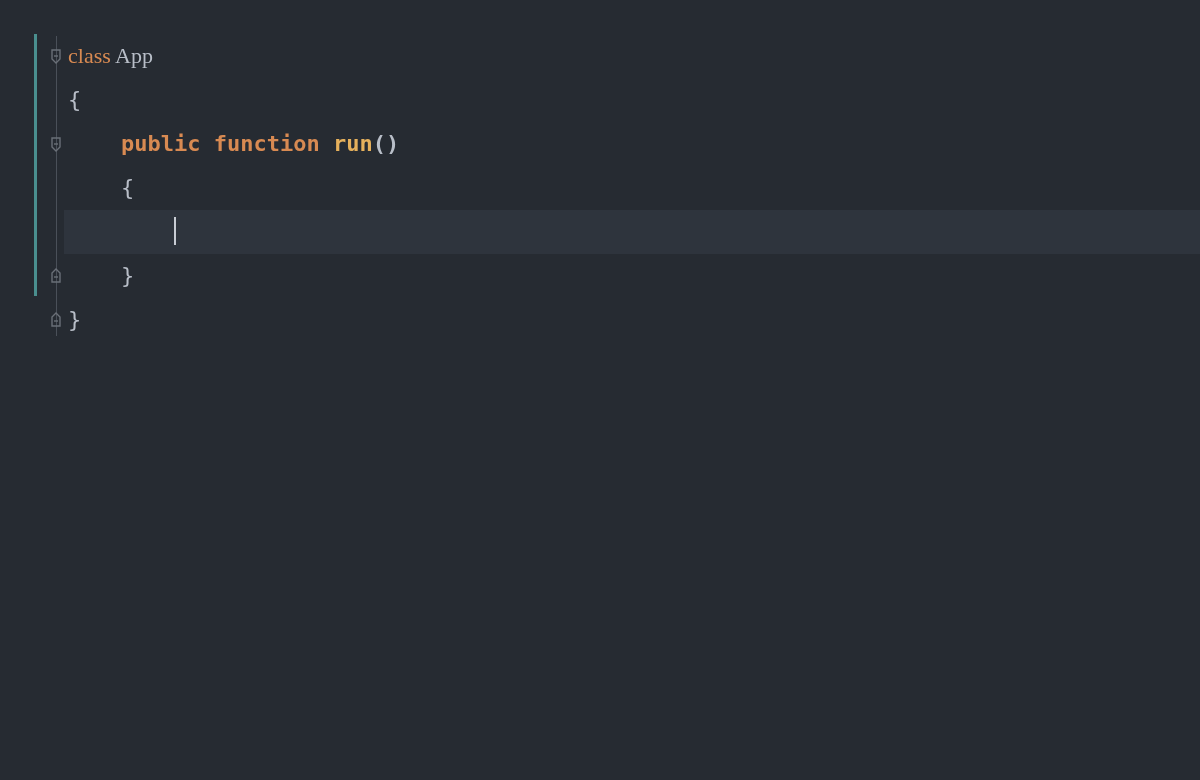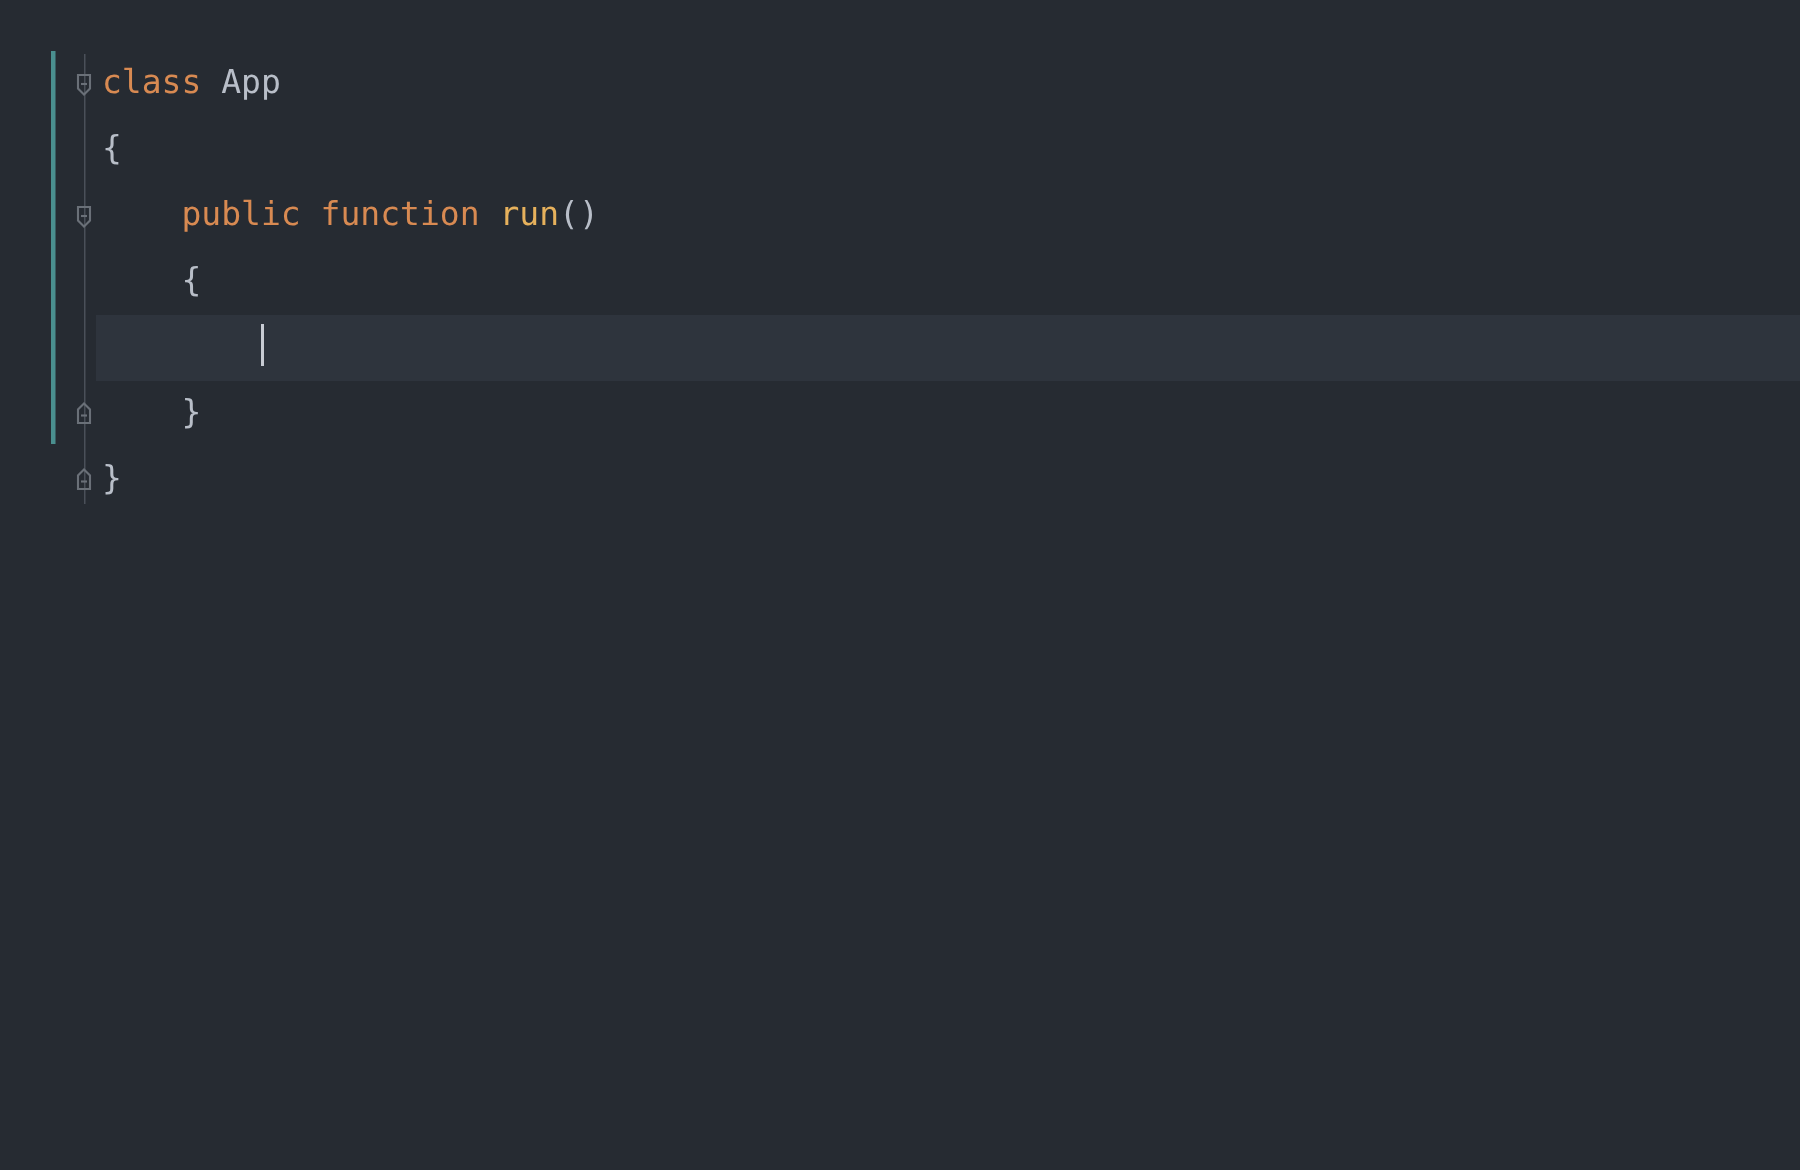--- a/index.html
+++ b/index.html
@@ -111,21 +111,21 @@
         </svg>
       </div>
       <div class="fold-marker" style="top: 312px;">
         <svg width="12" height="16" viewBox="0 0 12 16">
           <path d="M2 14 L10 14 L10 5 L6 1 L2 5 Z" fill="none" stroke="#6a7078" stroke-width="1.4"></path>
           <line x1="4" y1="9" x2="8" y2="9" stroke="#6a7078" stroke-width="1.4"></line>
         </svg>
       </div>
     </div>
   <div class="code-area">
-      <div class="code-line" style="position: relative; top: 34px;"><span class="kw-class">class</span><span> </span><span class="class-name">App</span></div>
+      <div class="code-line" style="position: relative; top: 34px; font-family: Liberation Serif, serif;"><span class="kw-class">class</span><span> </span><span class="class-name">App</span></div>
       <div class="code-line" style="position: relative; top: 34px;"><span class="brace">{</span></div>
-      <div class="code-line" style="position: relative; top: 34px;"><span class="indent">    </span><span class="kw-public">public</span><span> </span><span class="kw-function">function</span><span> </span><span class="func-name">run</span><span class="paren">()</span></div>
+      <div class="code-line" style="position: relative; top: 34px; font-weight: bold;"><span class="indent">    </span><span class="kw-public">public</span><span> </span><span class="kw-function">function</span><span> </span><span class="func-name">run</span><span class="paren">()</span></div>
       <div class="code-line" style="position: relative; top: 34px;"><span class="indent">    </span><span class="brace">{</span></div>
       <div class="code-line current" style="position: relative; top: 34px;"><span class="indent">    </span><span class="indent">    </span><span class="cursor"></span></div>
       <div class="code-line" style="position: relative; top: 34px;"><span class="indent">    </span><span class="brace">}</span></div>
       <div class="code-line" style="position: relative; top: 34px;"><span class="brace">}</span></div>
     </div>
 </div>
 
 </body></html>

